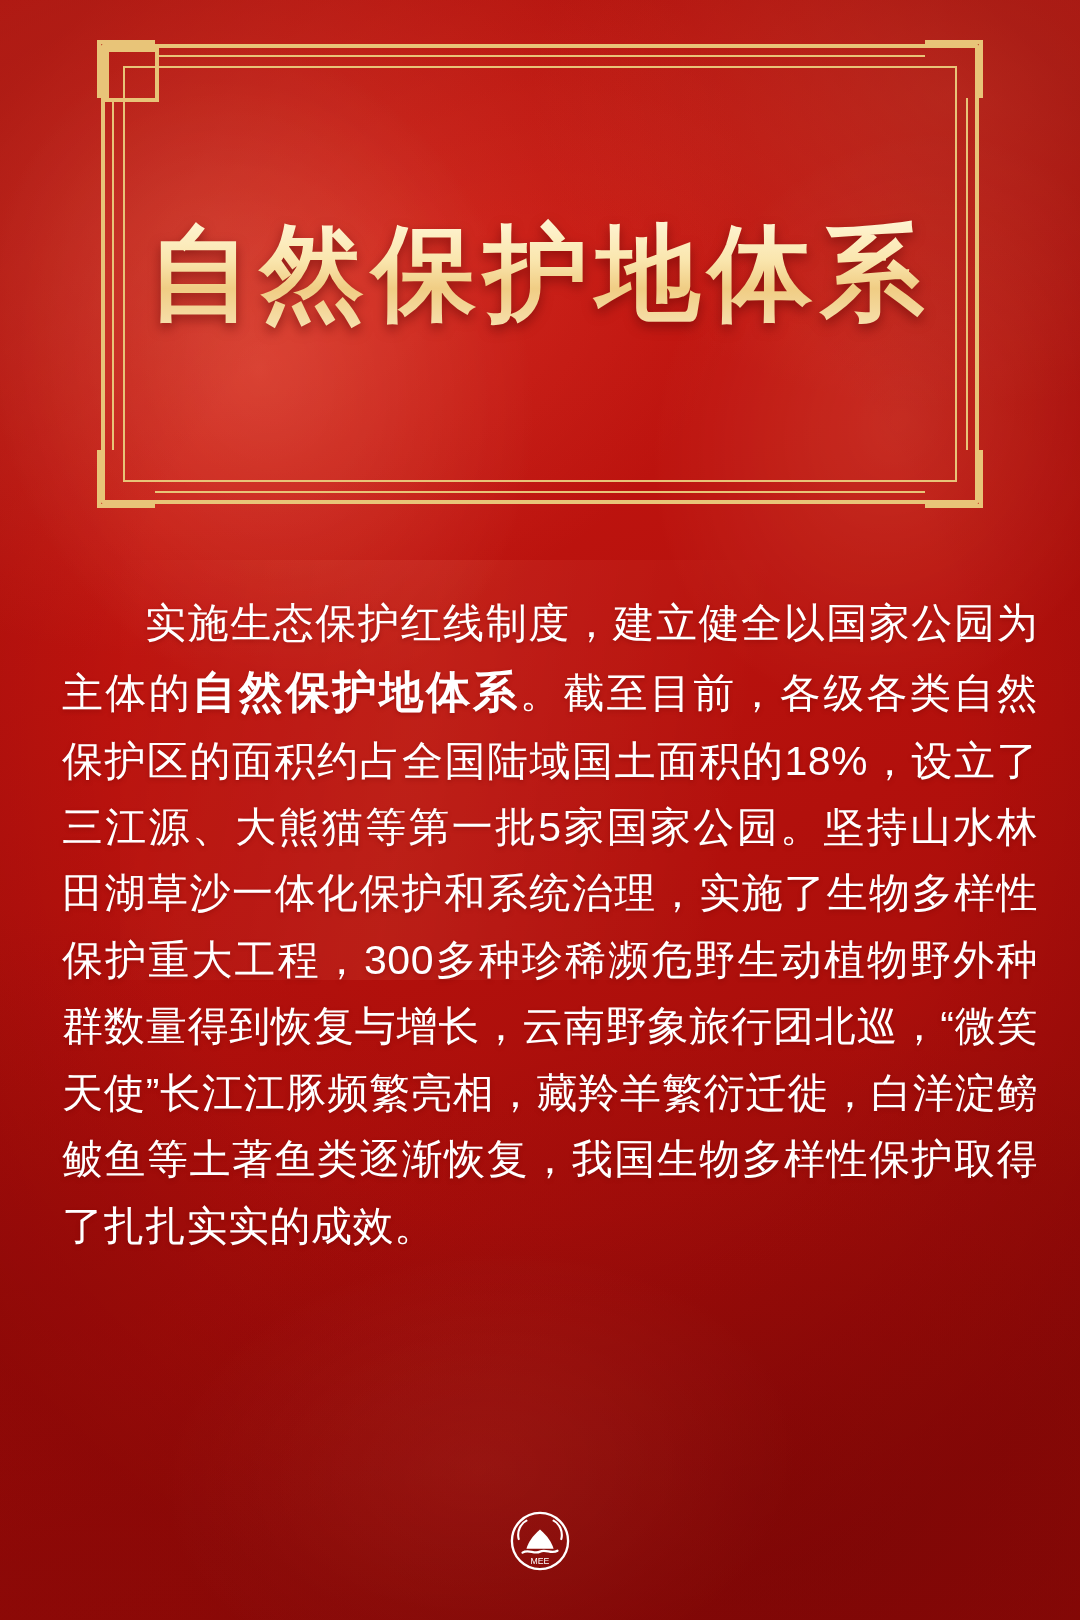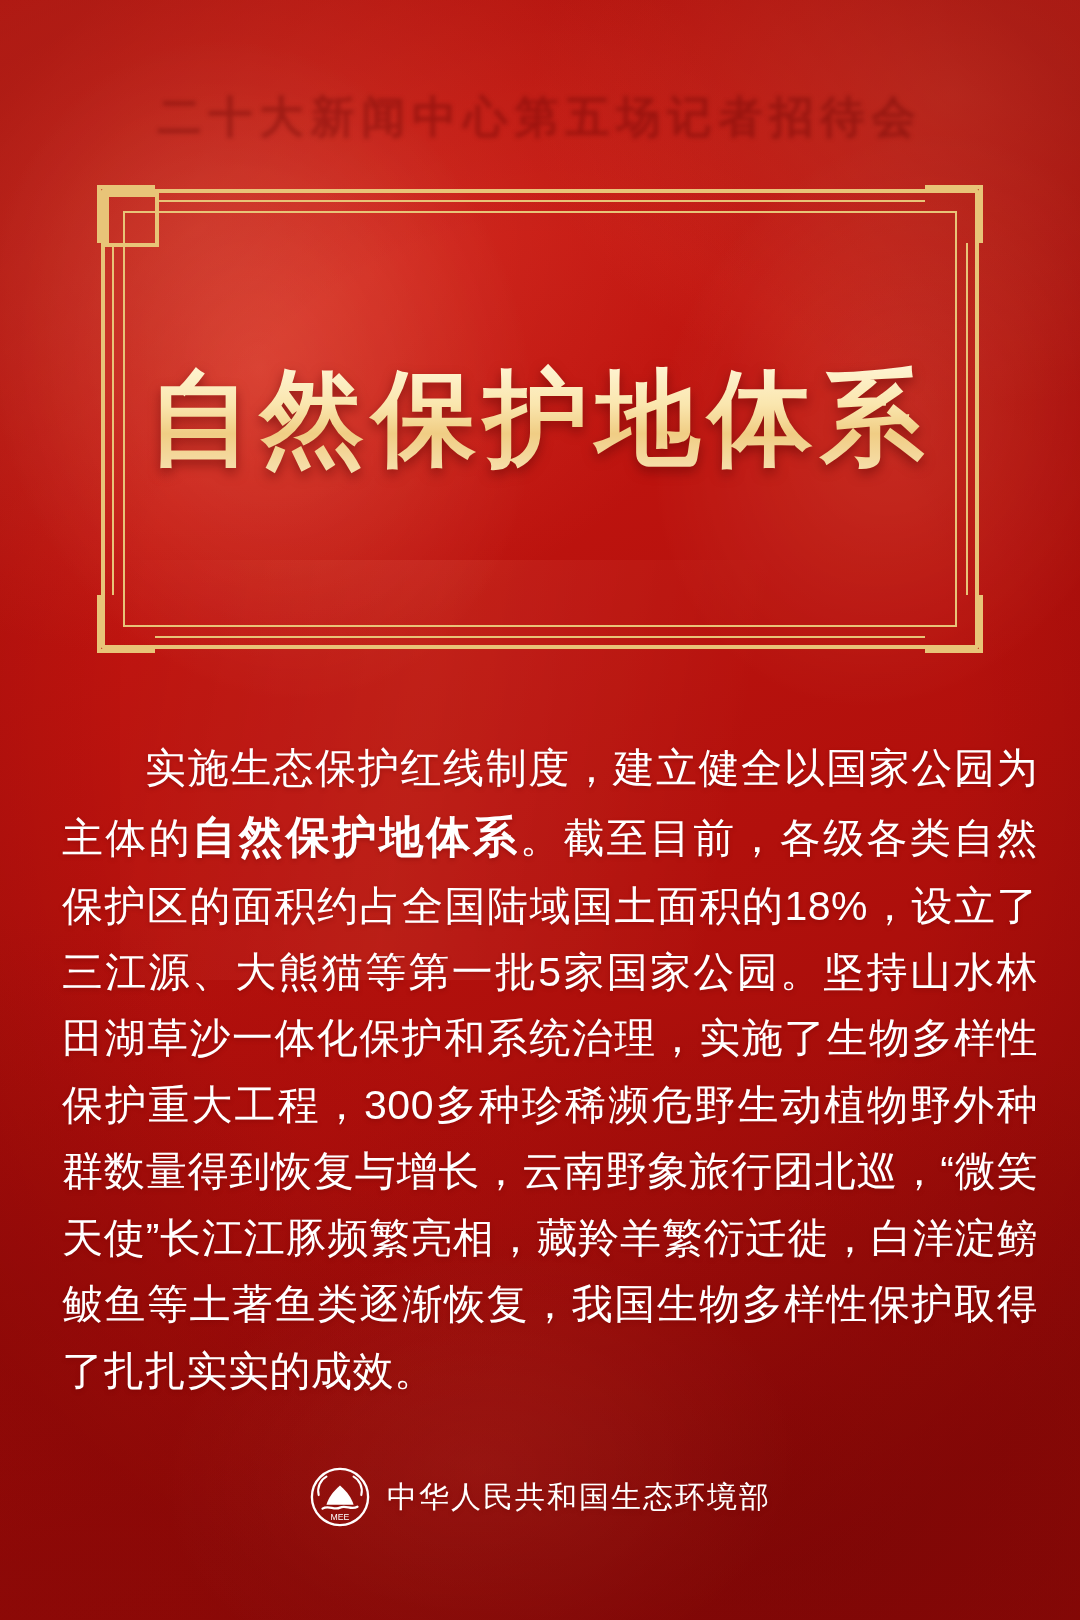--- a/index.html
+++ b/index.html
@@ -200,23 +200,20 @@
 <div class="poster">
 
   <div class="silk a"></div>
   <div class="silk b"></div>
   <div class="silk c"></div>
   <div class="silk d"></div>
   <div class="vign"></div>
 
   <div class="content">
 
-    <div class="header">
-      <div class="header-title">二十大新闻中心第五场记者招待会</div>
-    </div>
 
     <div class="frame-wrap">
       <div class="frame-outer"></div>
       <div class="corner tl"></div>
       <div class="corner tr"></div>
       <div class="corner bl"></div>
       <div class="corner br"></div>
       <div class="frame-inner"></div>
       <div class="main-title">自然保护地体系</div>
     </div>
@@ -229,17 +226,16 @@
       <span class="emblem">
         <svg viewBox="0 0 64 64" width="62" height="62" aria-hidden="true">
           <circle cx="32" cy="32" r="29" fill="none" stroke="#ffffff" stroke-width="2.4"></circle>
           <path d="M32 20 C24 27 20 33 18 40 L46 40 C44 33 40 27 32 20 Z" fill="#ffffff"></path>
           <path d="M14 44 C20 40 26 46 32 43 C38 40 44 46 50 42" fill="none" stroke="#ffffff" stroke-width="2.4" stroke-linecap="round"></path>
           <path d="M10 30 C8 22 12 14 18 11" fill="none" stroke="#ffffff" stroke-width="2.2" stroke-linecap="round"></path>
           <path d="M54 30 C56 22 52 14 46 11" fill="none" stroke="#ffffff" stroke-width="2.2" stroke-linecap="round"></path>
           <text x="32" y="56" text-anchor="middle" font-size="9" fill="#ffffff" font-family="Liberation Sans, sans-serif">MEE</text>
         </svg>
       </span>
-      <span class="footer-label">中华人民共和国生态环境部</span>
     </div>
 
   </div>
 </div>
 
 </body></html>

